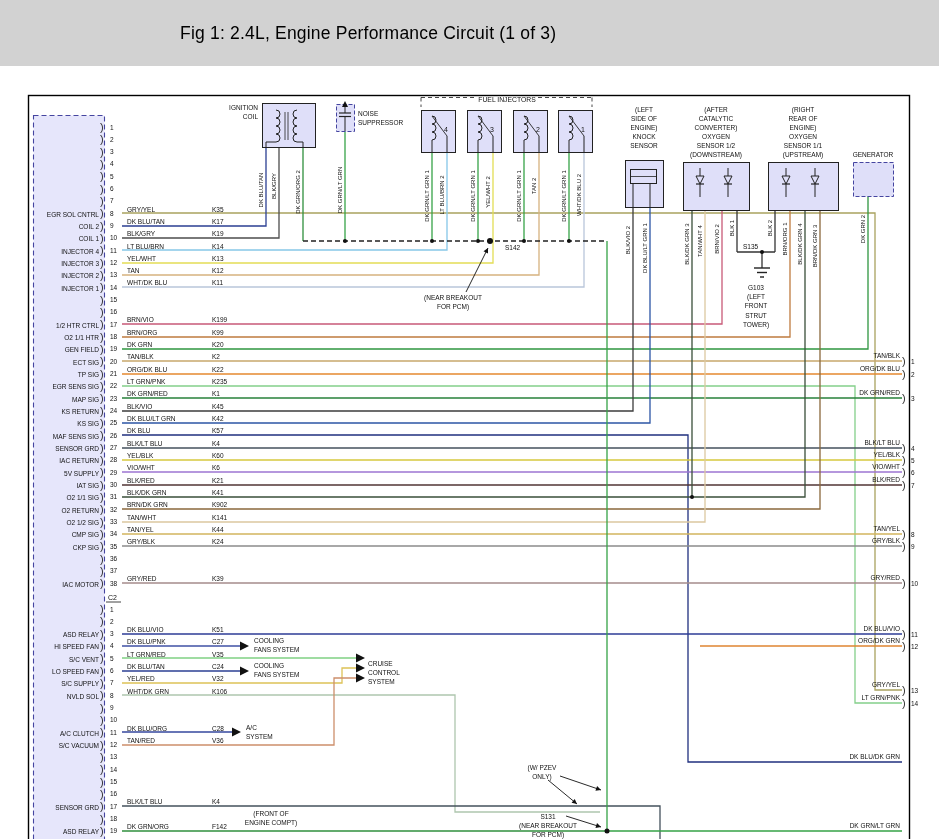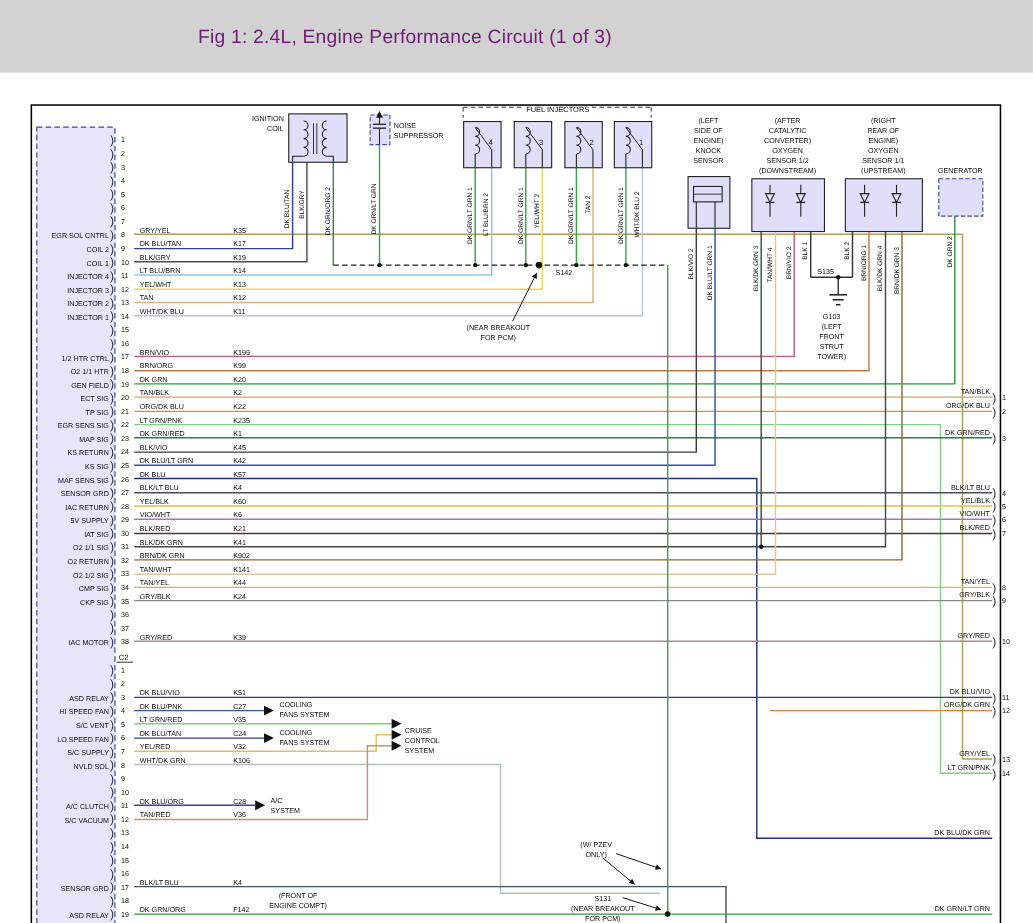--- a/index.html
+++ b/index.html
@@ -8,21 +8,21 @@
   .banner{position:absolute;top:0;left:0;width:939px;height:66px;
     display:flex;align-items:center;padding-left:180px;background:#d2d2d2}
   .banner .title{font-size:17.5px;letter-spacing:.2px;color:#1d3668}
   svg{position:absolute;top:0;left:0}
   svg text{font-family:"Liberation Sans",sans-serif}
 </style>
 </head>
 <body>
 
 <div class="banner" style="background: rgb(210, 210, 210);">
-  <span class="title" style="color: #701a75;">Fig 1: 2.4L, Engine Performance Circuit (1 of 3)</span>
+  <span class="title" style="color: #000000;">Fig 1: 2.4L, Engine Performance Circuit (1 of 3)</span>
 </div>
 
 <svg width="939" height="839" viewBox="0 0 939 839">
     <rect x="28.5" y="95.5" width="881" height="747" fill="#fff" stroke="#000" stroke-width="1.4"></rect>
     <rect x="33.5" y="115.5" width="71" height="727" fill="#e6e6fb" stroke="#4545a0" stroke-width="1.1" stroke-dasharray="5,3"></rect>
     <polyline points="122,213 875,213 875,690 902,690" fill="none" stroke="#a9a25f" stroke-width="1.3"></polyline>
     <polyline points="122,226 266,226 266,147" fill="none" stroke="#2b3f93" stroke-width="1.3"></polyline>
     <polyline points="122,238 279,238 279,147" fill="none" stroke="#4d4d4d" stroke-width="1.3"></polyline>
     <polyline points="122,250 447,250 447,152" fill="none" stroke="#86c7e8" stroke-width="1.3"></polyline>
     <polyline points="122,263 493,263 493,152" fill="none" stroke="#e3dd55" stroke-width="1.3"></polyline>

